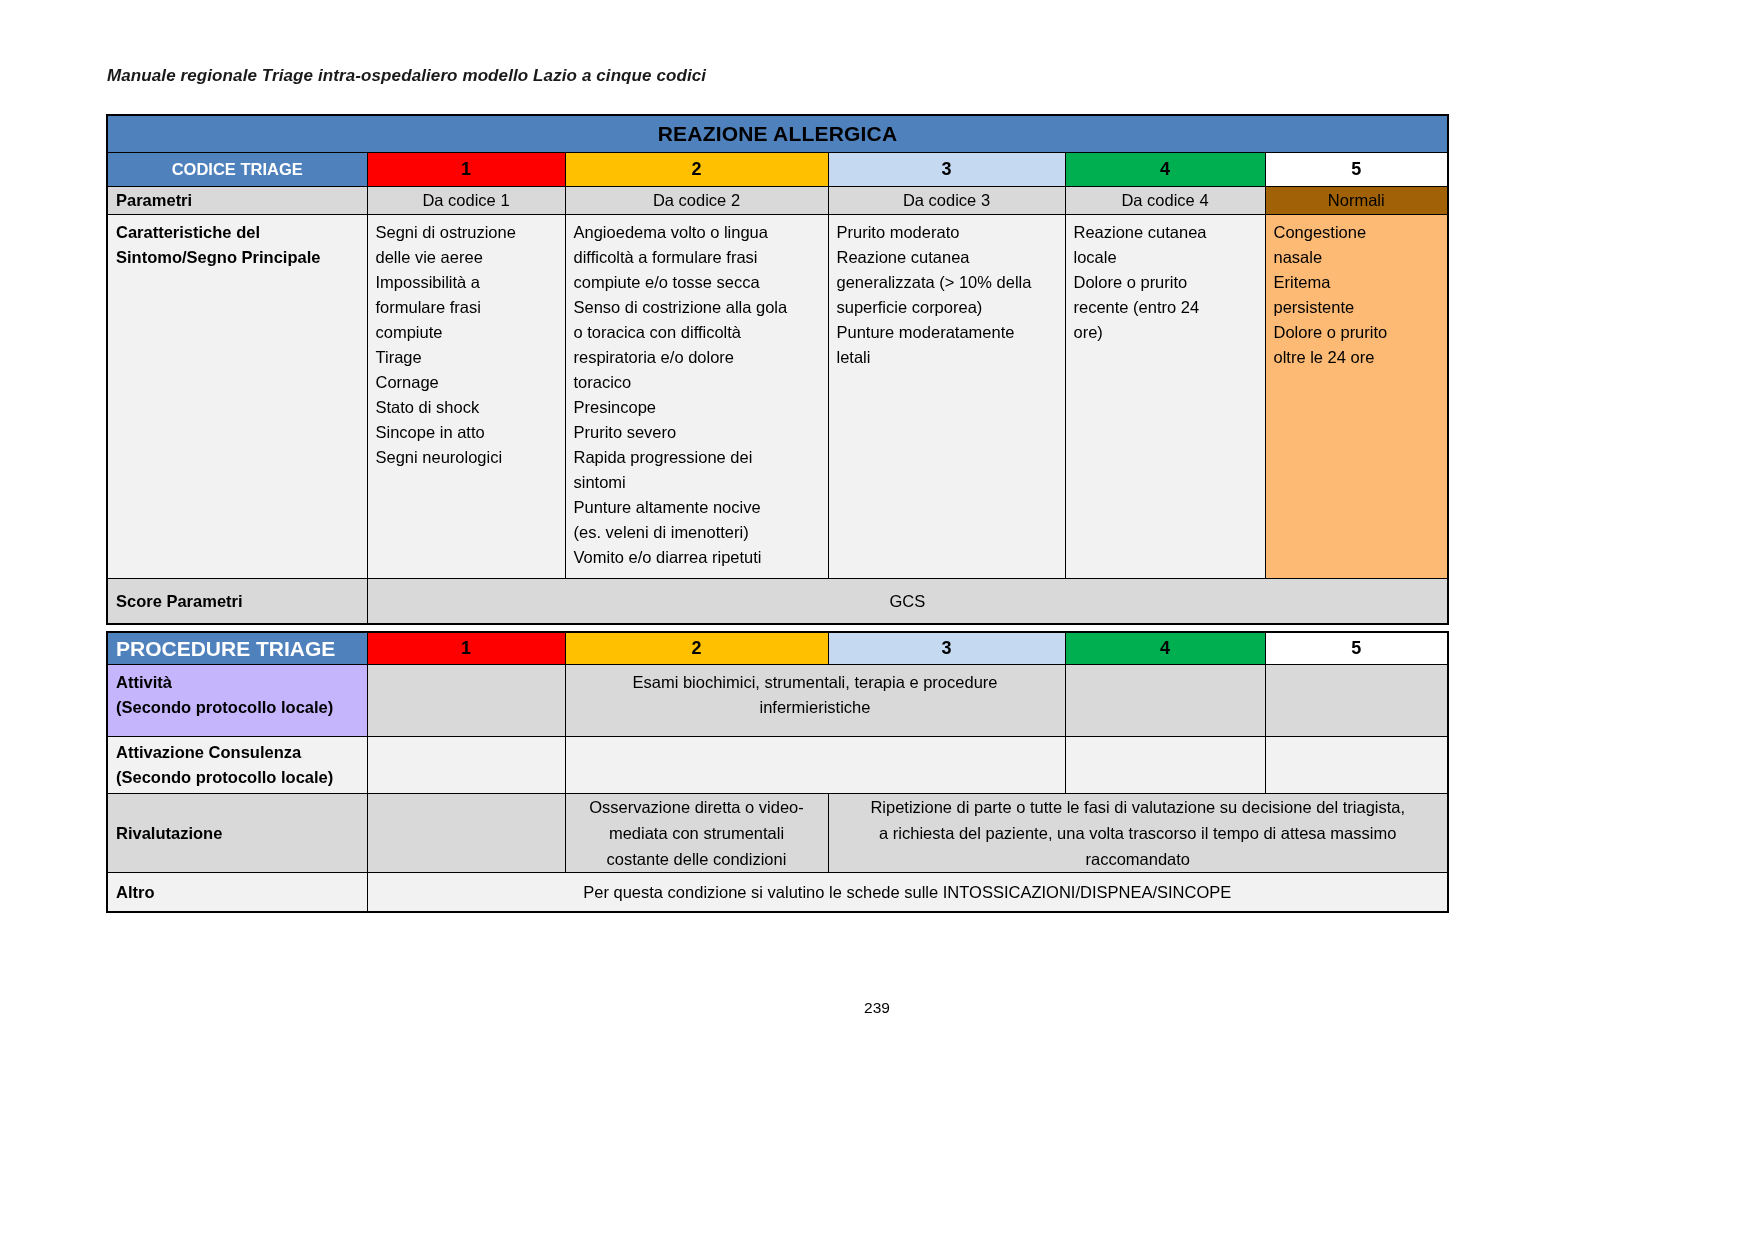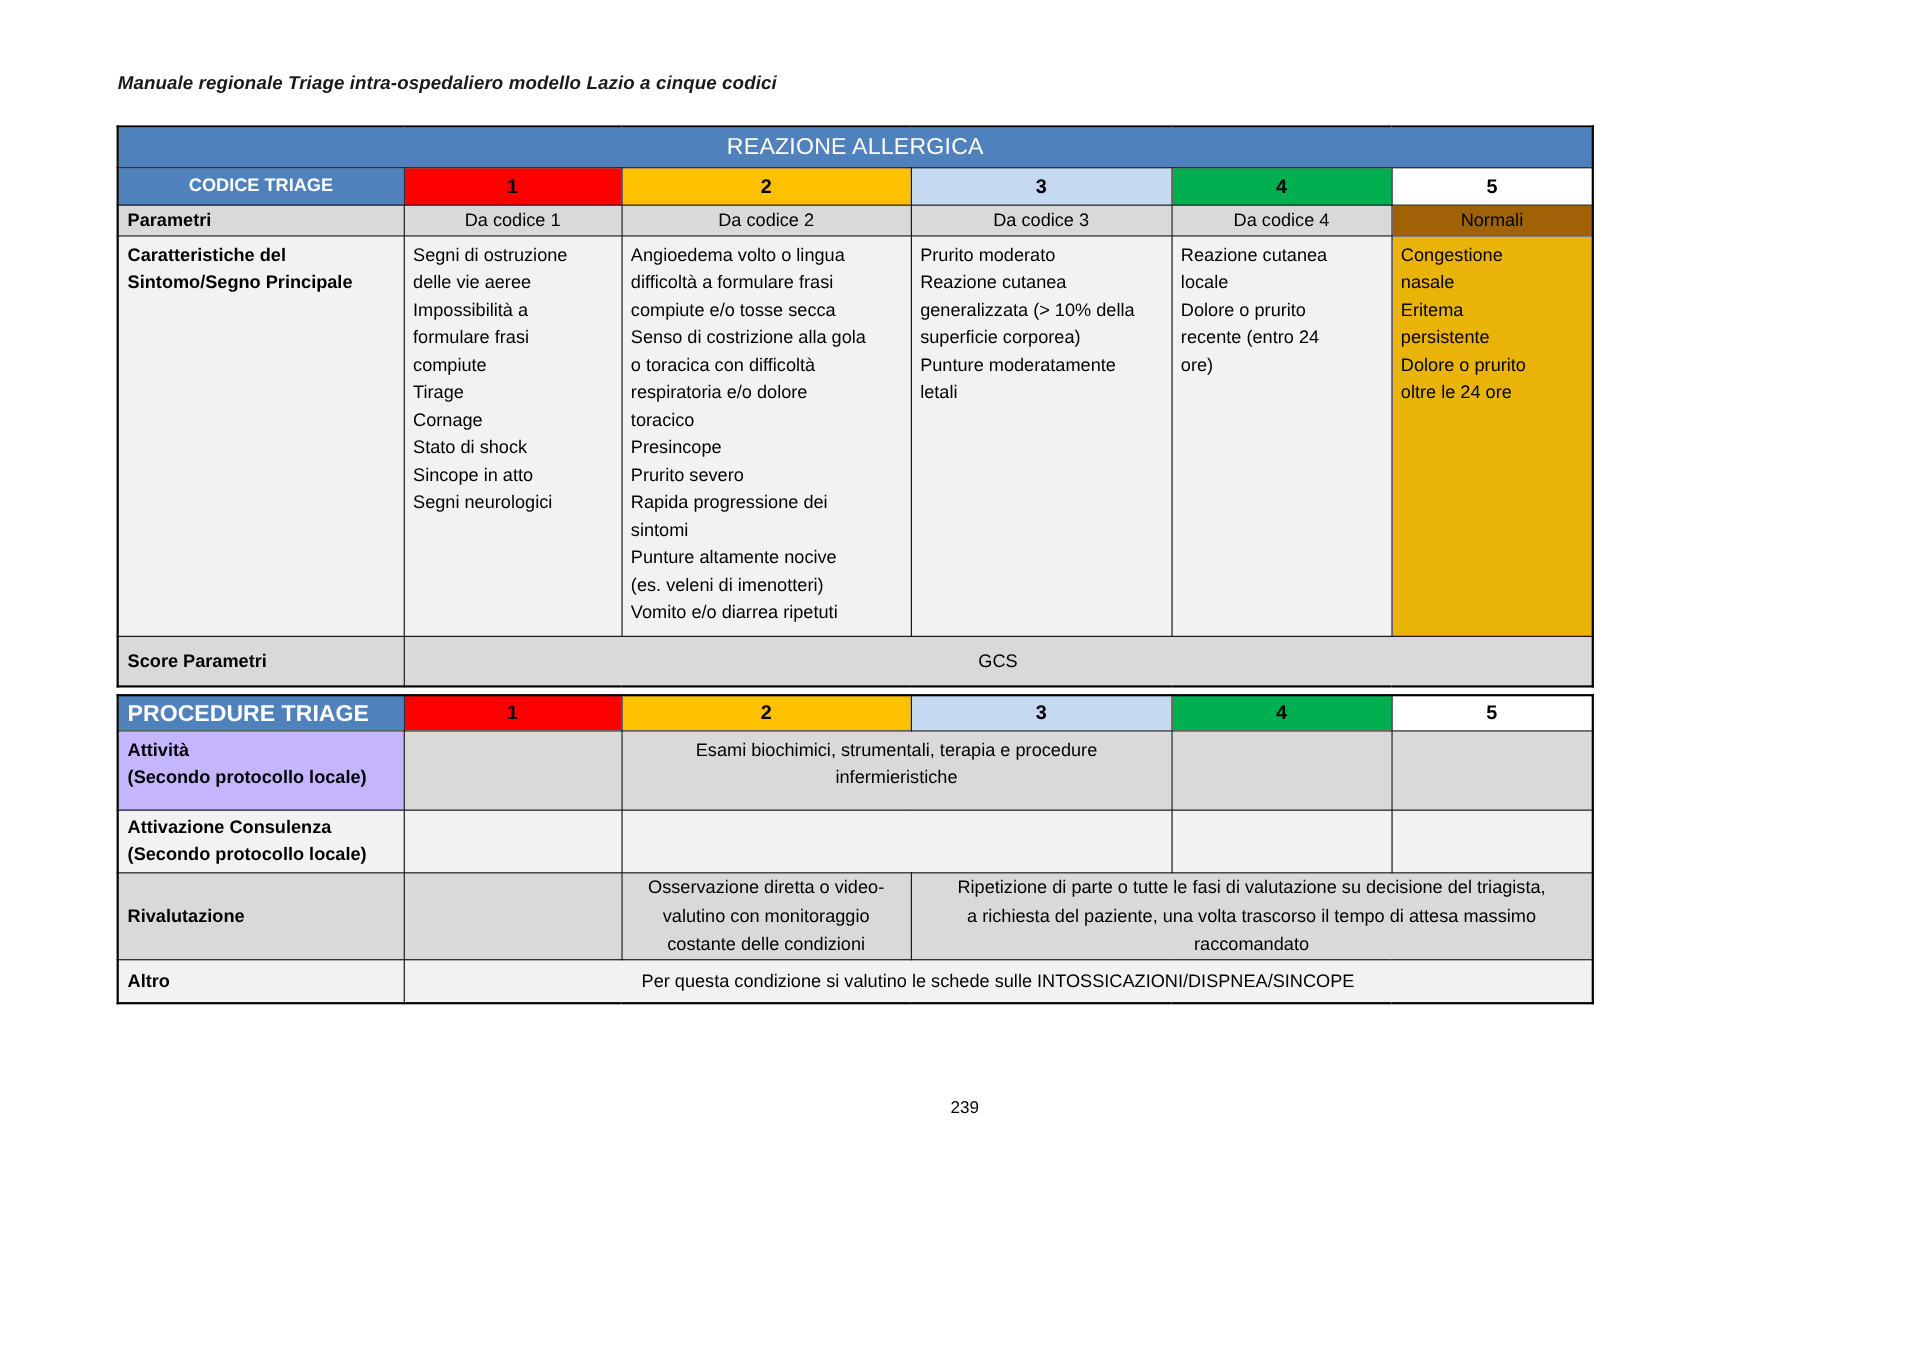--- a/index.html
+++ b/index.html
@@ -19,21 +19,21 @@
   }
   .tables{position:absolute;top:114px;left:106px;width:1341px;}
   table{border-collapse:collapse;table-layout:fixed;width:1341px;}
   table{border:2px solid #000;}
   td{border:1px solid #000;padding:0 8px;vertical-align:middle;font-size:16.5px;overflow:hidden;}
   .t2{margin-top:6px;}
 
   .pre{white-space:pre-line;}
   .title-row td{
     height:36px;text-align:center;
-    color:#ffffff;font-weight:normal;font-size:21px;
+    color:#000000;font-weight:bold;font-size:21px;
     letter-spacing:.2px;
   }
   .code-row td{height:33px;text-align:center;font-weight:bold;font-size:18px;}
   .code-row .lbl{color:#fff;font-size:16.5px;}
   .param-row td{height:27px;text-align:center;font-size:16.5px;}
   .param-row .lbl{text-align:left;font-weight:bold;}
   .char-row td{vertical-align:top;padding-top:5px;padding-bottom:8px;line-height:25px;text-align:left;}
   .char-row .lbl{font-weight:bold;}
   .score-row td{height:44px;}
   .score-row .lbl{font-weight:bold;}
@@ -125,21 +125,21 @@
 Reazione cutanea
 generalizzata (&gt; 10% della
 superficie corporea)
 Punture moderatamente
 letali</td>
         <td class="pre" style="background-color: rgb(242, 242, 242);">Reazione cutanea
 locale
 Dolore o prurito
 recente (entro 24
 ore)</td>
-        <td class="pre" style="background-color: #eab308;">Congestione
+        <td class="pre" style="background-color: #fdba74;">Congestione
 nasale
 Eritema
 persistente
 Dolore o prurito
 oltre le 24 ore</td>
       </tr>
       <tr class="score-row">
         <td class="lbl" style="background-color: rgb(217, 217, 217);">Score Parametri</td>
         <td class="val" colspan="5" style="background-color: rgb(217, 217, 217);">GCS</td>
       </tr>
@@ -178,21 +178,21 @@
 (Secondo protocollo locale)</td>
         <td style="background-color: rgb(242, 242, 242);"></td>
         <td colspan="2" style="background-color: rgb(242, 242, 242);"></td>
         <td style="background-color: rgb(242, 242, 242);"></td>
         <td style="background-color: rgb(242, 242, 242);"></td>
       </tr>
       <tr class="riv-row">
         <td class="lbl" style="background-color: rgb(217, 217, 217);">Rivalutazione</td>
         <td style="background-color: rgb(217, 217, 217);"></td>
         <td class="val pre" style="background-color: rgb(217, 217, 217);">Osservazione diretta o video-
-valutino con monitoraggio
+mediata con strumentali
 costante delle condizioni</td>
         <td class="val pre" colspan="3" style="background-color: rgb(217, 217, 217);">Ripetizione di parte o tutte le fasi di valutazione su decisione del triagista,
 a richiesta del paziente, una volta trascorso il tempo di attesa massimo
 raccomandato</td>
       </tr>
       <tr class="altro-row">
         <td class="lbl" style="background-color: rgb(242, 242, 242);">Altro</td>
         <td class="val" colspan="5" style="background-color: rgb(242, 242, 242);">Per questa condizione si valutino le schede sulle INTOSSICAZIONI/DISPNEA/SINCOPE</td>
       </tr>
     </tbody>

